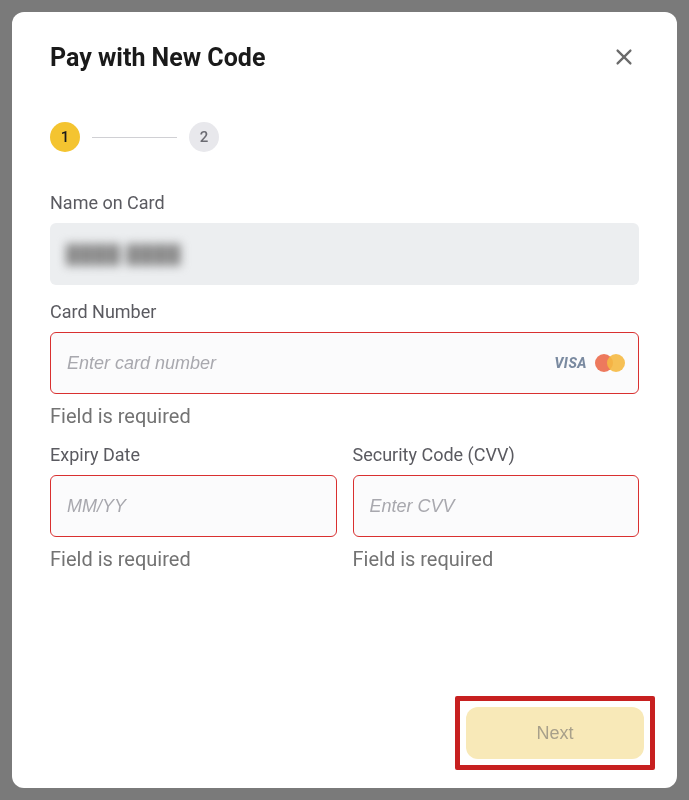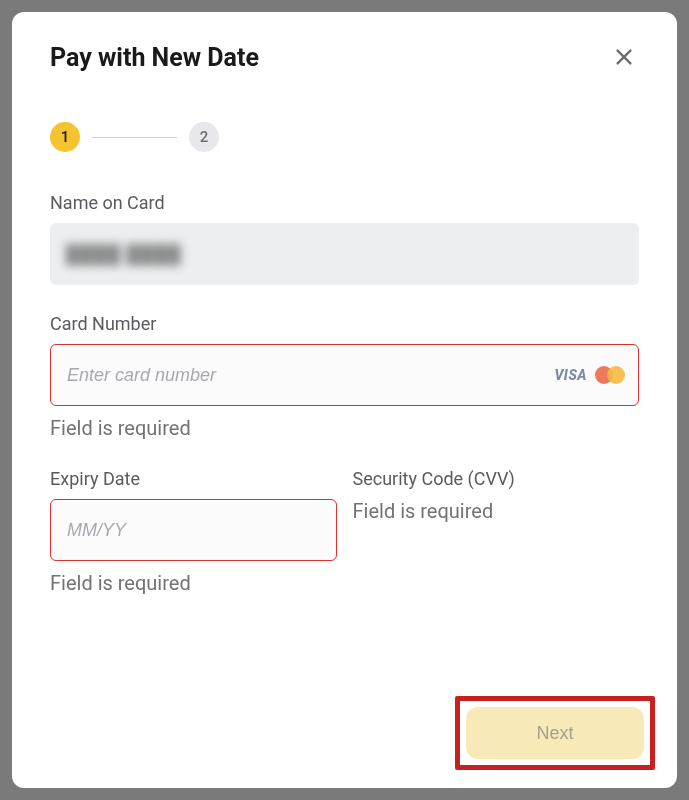--- a/index.html
+++ b/index.html
@@ -78,21 +78,21 @@
       height: 1px;
       background: #d0d0d4;
     }
     .section-title {
       font-size: 19px;
       color: #1a1a1a;
       margin-bottom: 40px;
       font-weight: 400;
     }
     .form-group {
-      margin-bottom: 28px;
+      margin-bottom: 16px;
     }
     .form-label {
       display: block;
       font-size: 18px;
       color: #5a5a60;
       margin-bottom: 10px;
       font-weight: 400;
     }
     .form-input {
       width: 100%;
@@ -200,21 +200,21 @@
       color: #a8a08a;
       cursor: pointer;
       font-weight: 500;
     }
   </style>
 </head>
 <body>
 
 <div class="modal">
   <div class="modal-header">
-    <h1 class="modal-title">Pay with New Date</h1>
+    <h1 class="modal-title">Pay with New Code</h1>
     <button class="close-btn">
       <svg viewBox="0 0 24 24" fill="none" stroke="currentColor" stroke-width="2.5" stroke-linecap="round">
         <line x1="5" y1="5" x2="19" y2="19"></line>
         <line x1="19" y1="5" x2="5" y2="19"></line>
       </svg>
     </button>
   </div>
 
   <div class="stepper">
     <div class="step step-active">1</div>
@@ -246,20 +246,21 @@
   </div>
 
   <div class="form-row">
     <div class="form-group">
       <label class="form-label">Expiry Date</label>
       <input type="text" class="form-input error" placeholder="MM/YY" style="">
       <div class="error-text">Field is required</div>
     </div>
     <div class="form-group">
       <label class="form-label">Security Code (CVV)</label>
+      <input type="text" class="form-input error" placeholder="Enter CVV" style="">
       <div class="error-text">Field is required</div>
     </div>
   </div>
 
   <div class="next-wrap">
     <button class="next-btn">Next</button>
   </div>
 </div>
 
 </body></html>

